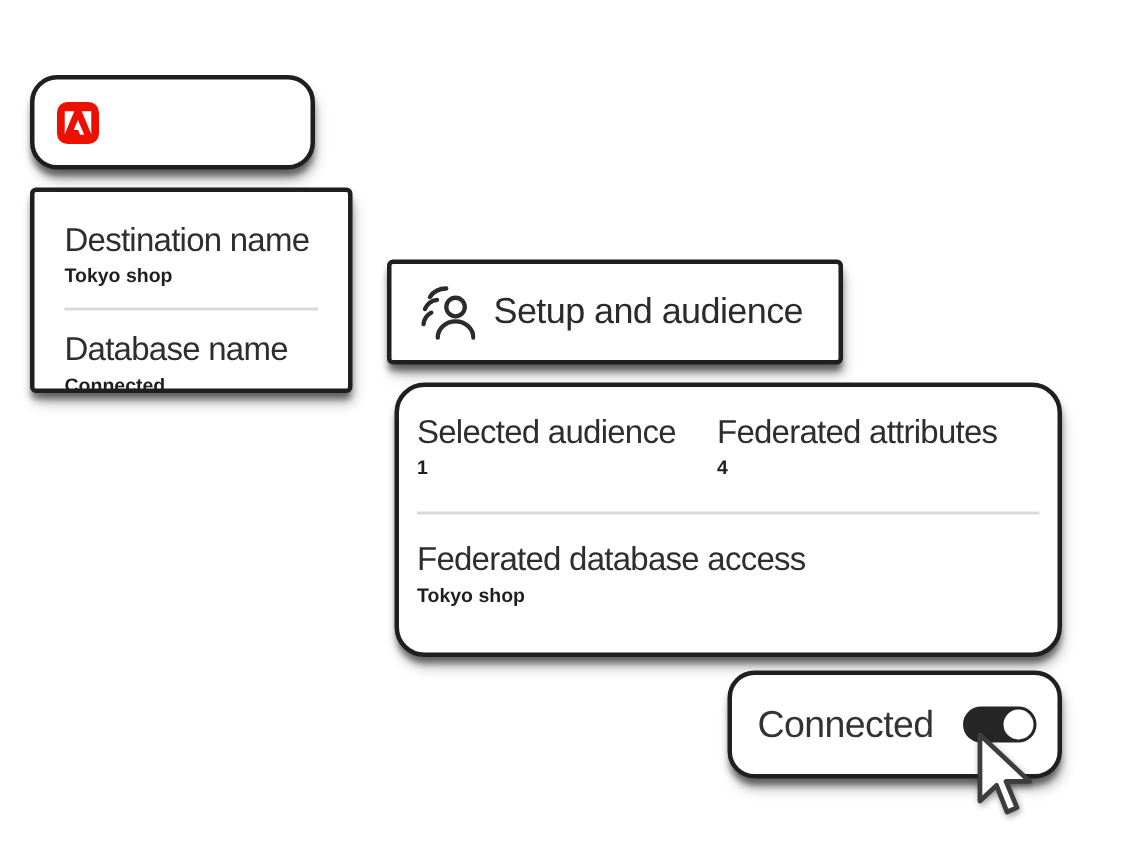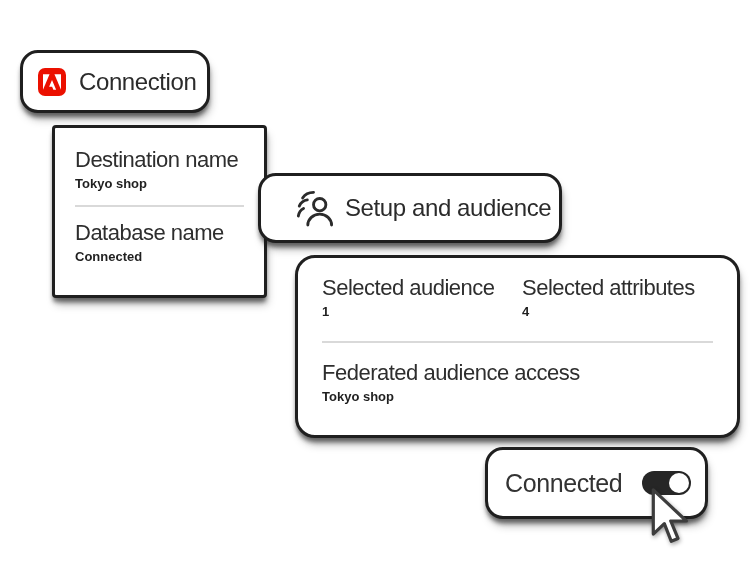--- a/index.html
+++ b/index.html
@@ -42,24 +42,23 @@
   .chip-title {
     font-size: 24px;
     letter-spacing: -0.4px;
     white-space: nowrap;
     color: #2b2b2b;
   }
 
   
   .card-destination {
     left: 20px; top: 125px;
-    width: 215px; height: 173px;
+    width: 215px; height: 137px;
     border-radius: 4px;
     padding: 18px 20px;
-    margin-left: 32px;
   }
   .field-label {
     font-size: 22px;
     letter-spacing: -0.5px;
     line-height: 1.28;
     white-space: nowrap;
     color: #2e2e2e;
   }
   .field-value {
     font-size: 13px;
@@ -73,32 +72,31 @@
     height: 2px;
     background: #d9d9d9;
     border: none;
     margin: 12px 0;
   }
 
   
   .card-setup {
     left: 258px; top: 173px;
     width: 304px; height: 70px;
-    border-radius: 18px;
+    border-radius: 4px;
     display: flex; align-items: center;
-    padding-left: 34px; gap: 12px;
+    padding-left: 18px; gap: 12px;
   }
 
   
   .card-summary {
     left: 263px; top: 255px;
     width: 445px; height: 183px;
     border-radius: 20px;
-    padding: 16px 24px;
-    margin-left: 32px;
+    padding: 16px 12px;
   }
   .stats-row { display: flex; }
   .stat-col-1 { flex: none; width: 200px; }
   .stat-col-2 { flex: 1; }
   .summary-divider { margin: 20px 0 16px 0; }
 
   
   .card-connected {
     left: 485px; top: 447px;
     width: 223px; height: 72px;
@@ -143,21 +141,20 @@
 <div class="canvas">
 
   <div class="card card-connection">
     <span class="adobe-logo">
       <svg width="18" height="16" viewBox="0 0 30 26" aria-hidden="true">
         <path d="M19.1,0 H30 V26 L19.1,0 Z" fill="#ffffff"></path>
         <path d="M10.9,0 H0 V26 L10.9,0 Z" fill="#ffffff"></path>
         <path d="M15,9.6 L21.9,26 H17.3 L15.2,20.8 H10.2 L15,9.6 Z" fill="#ffffff"></path>
       </svg>
     </span>
-    <span class="chip-title">Connection</span>
   </div>
 
   <div class="card card-destination">
     <div>
       <div class="field-label">Destination name</div>
       <div class="field-value">Tokyo shop</div>
     </div>
     <div class="divider"></div>
     <div>
       <div class="field-label">Database name</div>
@@ -178,27 +175,27 @@
     <span class="chip-title">Setup and audience</span>
   </div>
 
   <div class="card card-summary">
     <div class="stats-row">
       <div class="stat-col-1">
         <div class="field-label">Selected audience</div>
         <div class="field-value">1</div>
       </div>
       <div class="stat-col-2">
-        <div class="field-label">Selected attributes</div>
+        <div class="field-label">Federated attributes</div>
         <div class="field-value">4</div>
       </div>
     </div>
     <div class="divider summary-divider"></div>
     <div>
-      <div class="field-label">Federated audience access</div>
+      <div class="field-label">Federated database access</div>
       <div class="field-value">Tokyo shop</div>
     </div>
   </div>
 
   <div class="card card-connected">
     <span class="connected-label">Connected</span>
     <span class="toggle" role="switch" aria-checked="true">
       <span class="toggle-knob"></span>
     </span>
   </div>

